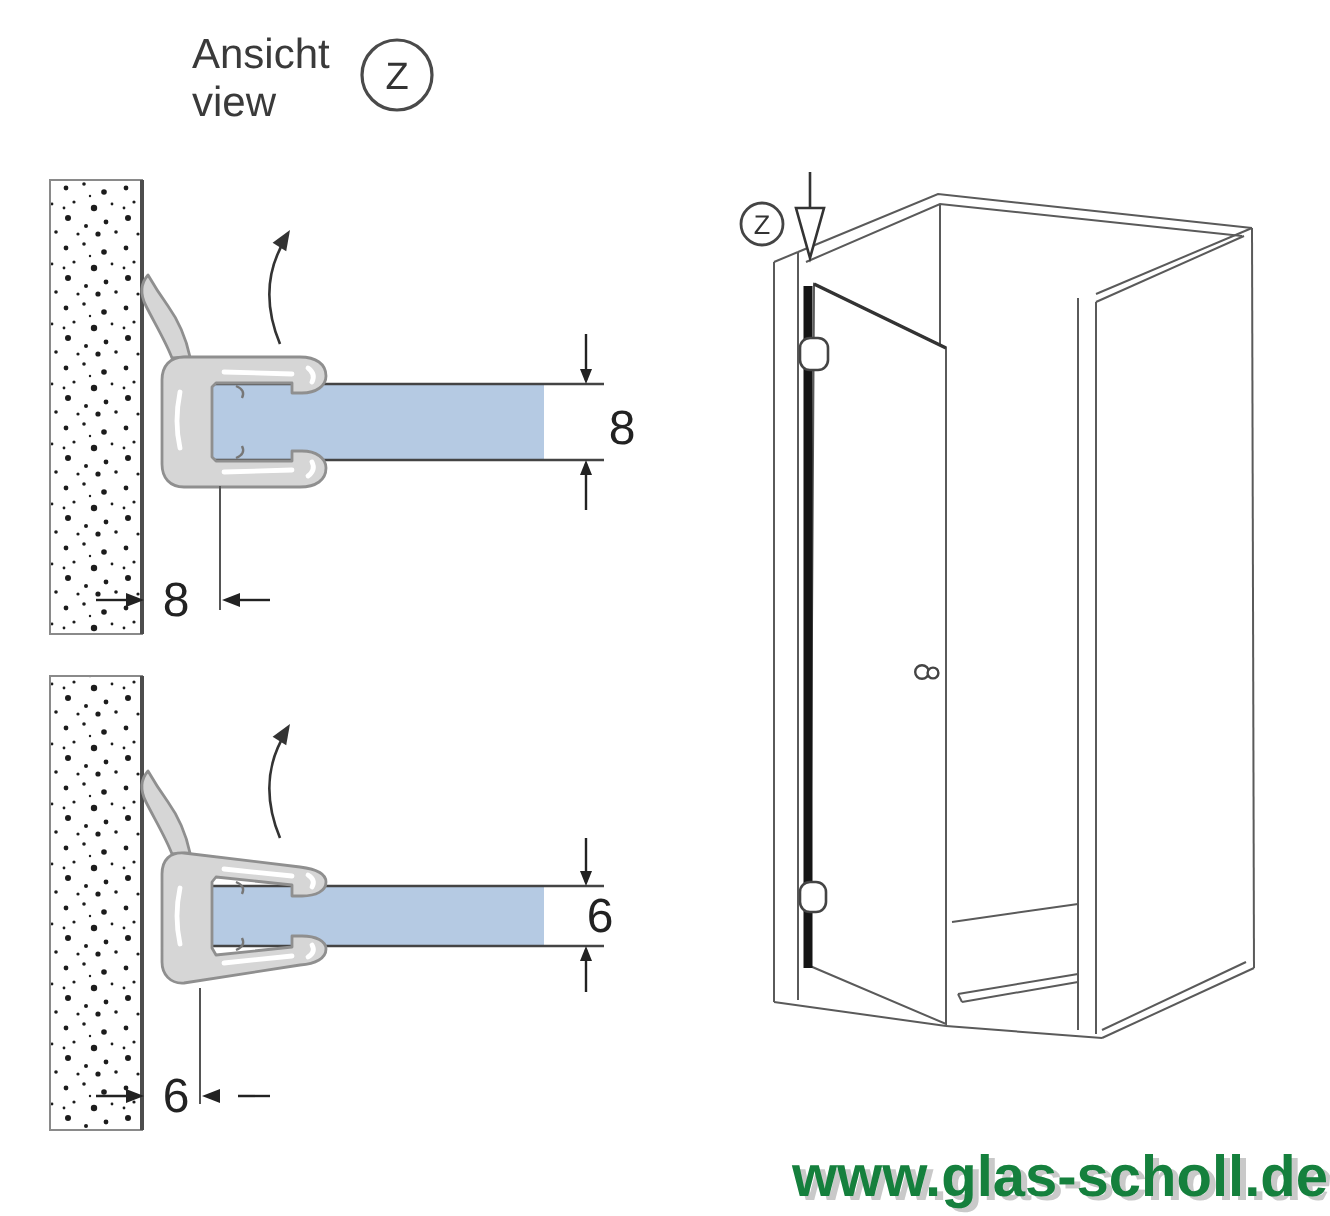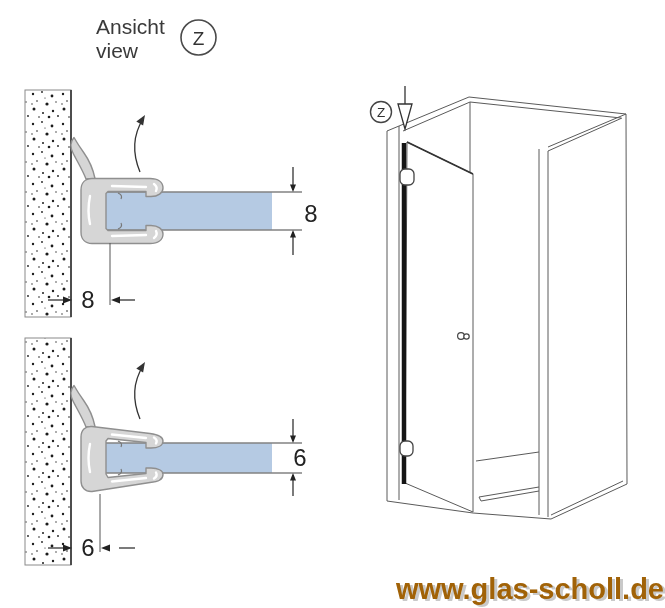--- a/index.html
+++ b/index.html
@@ -1,21 +1,21 @@
 <!DOCTYPE html>
 <html><head>
 <meta charset="utf-8">
 <style>
   html,body{margin:0;padding:0;background:#ffffff;}
   .page{position:relative;width:665px;height:608px;background:#ffffff;overflow:hidden;
-        font-family:"Liberation Sans",sans-serif;}
+        font-family:"Liberation Sans",sans-serif;border-radius:19px;}
   .drawing{position:absolute;left:0;top:0;}
   .watermark{position:absolute;left:376px;top:573px;width:288px;text-align:right;
              font-family:"Liberation Sans",sans-serif;font-weight:bold;font-size:29px;
-             letter-spacing:0px;color:#a16207;text-shadow:3px 2px 0 #c9c9c9;white-space:nowrap;}
+             letter-spacing:0px;color:#15803d;text-shadow:3px 2px 0 #c9c9c9;white-space:nowrap;}
   text{font-family:"Liberation Sans",sans-serif;}
   .hdr{fill:#3a3a3a;font-size:21px;}
   .dim{fill:#222222;font-size:24px;}
   .balloon{fill:#333333;font-size:19px;}
   .balloon-sm{fill:#333333;font-size:13.5px;}
 </style>
 </head>
 <body>
 
 <div class="page">

